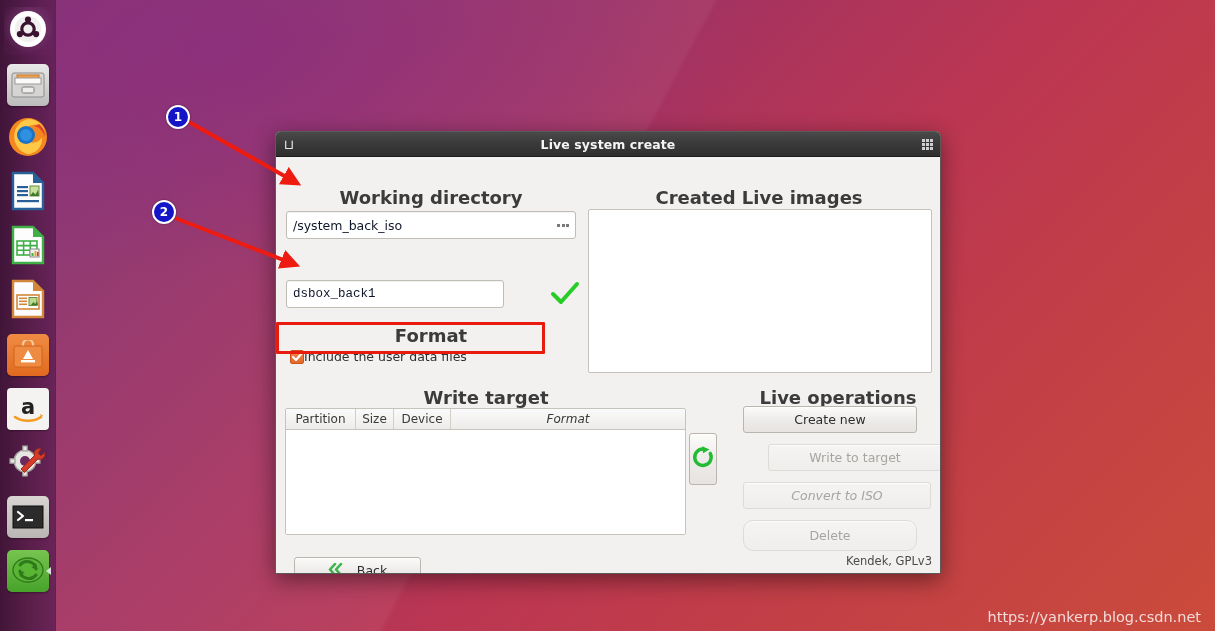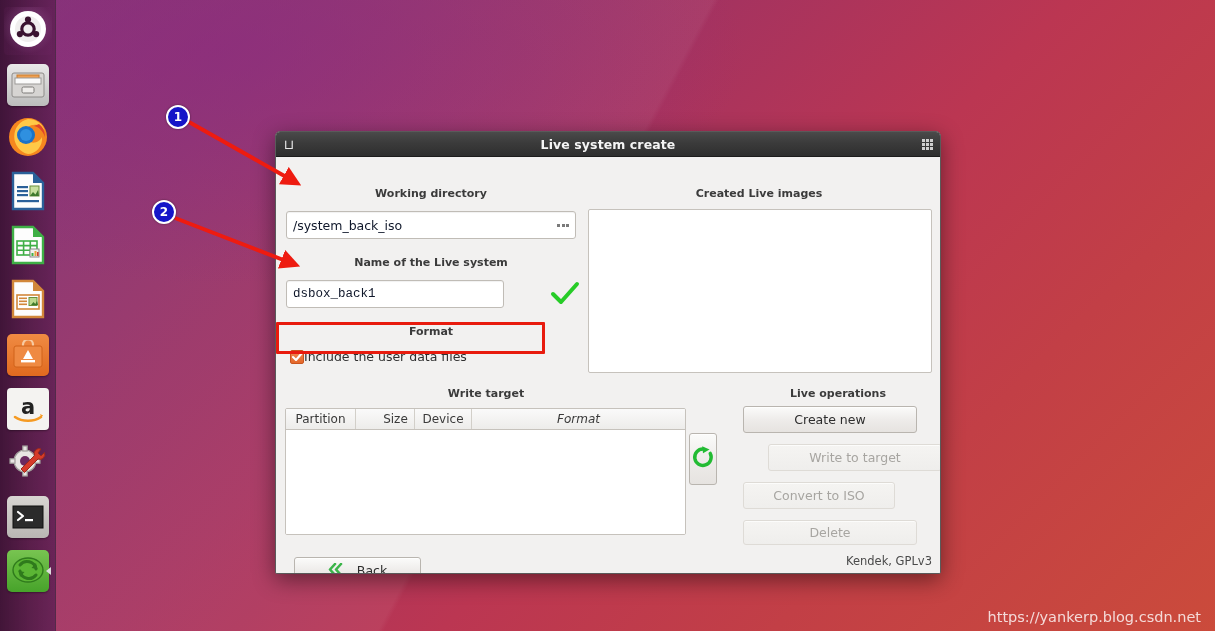--- a/index.html
+++ b/index.html
@@ -90,21 +90,21 @@
 
   #client {
     position: relative;
     height: calc(100% - 24px);
     background: #f2f1f0;
   }
 
   
   .section-label {
     position: absolute;
-    font-size: 11px; font-weight: bold; color: #3b3b3b;
+    font-size: 18px; font-weight: bold; color: #3b3b3b;
     text-align: center;
   }
   .gtk-entry {
     position: absolute;
     background: #fff;
     border: 1px solid #c0bcb6;
     border-radius: 3px;
     box-sizing: border-box;
     font-size: 12.5px;
     color: #0f172a;
@@ -401,21 +401,20 @@
     <div class="section-label" style="left:10px; top:30px; width:290px;">Working directory</div>
     <div class="gtk-entry" id="wd-entry" style="left:10px; top:54px; width:290px; height:28px;">
       <span>/system_back_iso</span>
       <span class="entry-dots">
           <i></i>
           <i></i>
           <i></i>
         </span>
     </div>
 
-    <div class="section-label" style="left:10px; top:99px; width:290px;">Name of the Live system</div>
     <div class="gtk-entry" style="left:10px; top:123px; width:218px; height:28px;font-family:Liberation Mono, monospace;">
       <span>dsbox_back1</span>
     </div>
     <span class="green-check" style="left:274px; top:124px;">
       <svg width="30" height="26" viewBox="0 0 30 26">
         <path d="M3 13 L11 21 L27 3" fill="none" stroke="#27cc27" stroke-width="4" stroke-linecap="round" stroke-linejoin="round"></path>
       </svg>
     </span>
 
     <div class="section-label" style="left:10px; top:168px; width:290px;">Format</div>
@@ -430,21 +429,21 @@
     </div>
 
     <div class="section-label" style="left:310px; top:30px; width:346px;">Created Live images</div>
     <div class="gtk-listbox" style="left:312px; top:52px; width:344px; height:164px;"></div>
 
     <div class="section-label" style="left:10px; top:230px; width:400px;">Write target</div>
 
     <div id="write-table" class="gtk-listbox" style="left:9px; top:251px; width:401px; height:127px; overflow:hidden;text-align:right;">
       <div class="thead">
         <div class="th" style="width:70px;">Partition</div>
-        <div class="th" style="width:38px;margin-left:21px;">Size</div>
+        <div class="th" style="width:38px;">Size</div>
         <div class="th" style="width:57px;">Device</div>
         <div class="th" style="flex:1;font-style:italic;">Format</div>
       </div>
       <div class="tbody" style="height:106px;"></div>
     </div>
 
     <div class="gtk-btn" style="left:413px; top:276px; width:28px; height:52px;">
       <span>
         <svg width="24" height="26" viewBox="0 0 24 26">
           <path d="M12 4 a8.2 8.2 0 1 0 7.2 4.4" fill="none" stroke="#22bb33" stroke-width="3.4" stroke-linecap="round"></path>
@@ -454,24 +453,24 @@
     </div>
 
     <div class="section-label" style="left:467px; top:230px; width:190px;">Live operations</div>
 
     <div class="gtk-btn" style="left:467px; top:249px; width:174px; height:27px;">
       <span>Create new</span>
     </div>
     <div class="gtk-btn disabled" style="left:492px; top:287px; width:174px; height:27px;">
       <span>Write to target</span>
     </div>
-    <div class="gtk-btn disabled" style="left:467px; top:325px; width:152px; height:27px;">
+    <div class="gtk-btn disabled" style="left:467px; top:325px; width:188px; height:27px;font-style:italic;">
       <span>Convert to ISO</span>
     </div>
-    <div class="gtk-btn disabled" style="left:467px; top:363px; width:174px; height:25px;">
+    <div class="gtk-btn disabled" style="left:467px; top:363px; width:174px; height:31px;border-radius:10px;">
       <span>Delete</span>
     </div>
 
     <div class="gtk-btn" style="left:18px; top:400px; width:127px; height:27px; gap:14px;">
       <span>
         <svg width="15" height="13" viewBox="0 0 15 13">
           <path d="M7 1 L2 6.5 L7 12" fill="none" stroke="#3cb54a" stroke-width="2.6" stroke-linecap="round" stroke-linejoin="round"></path>
           <path d="M13 1 L8 6.5 L13 12" fill="none" stroke="#3cb54a" stroke-width="2.6" stroke-linecap="round" stroke-linejoin="round"></path>
         </svg>
       </span>

